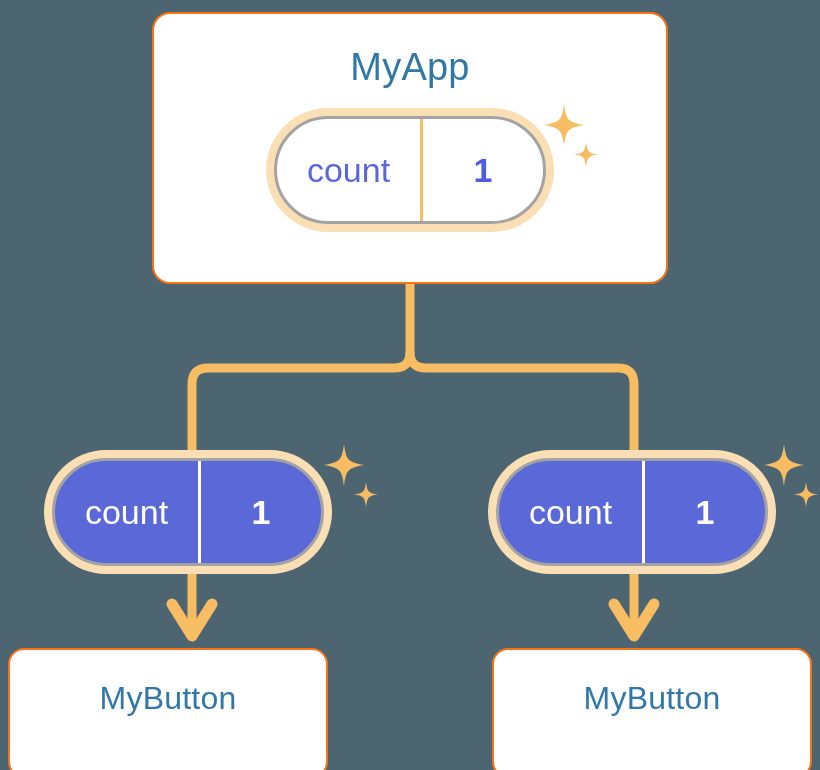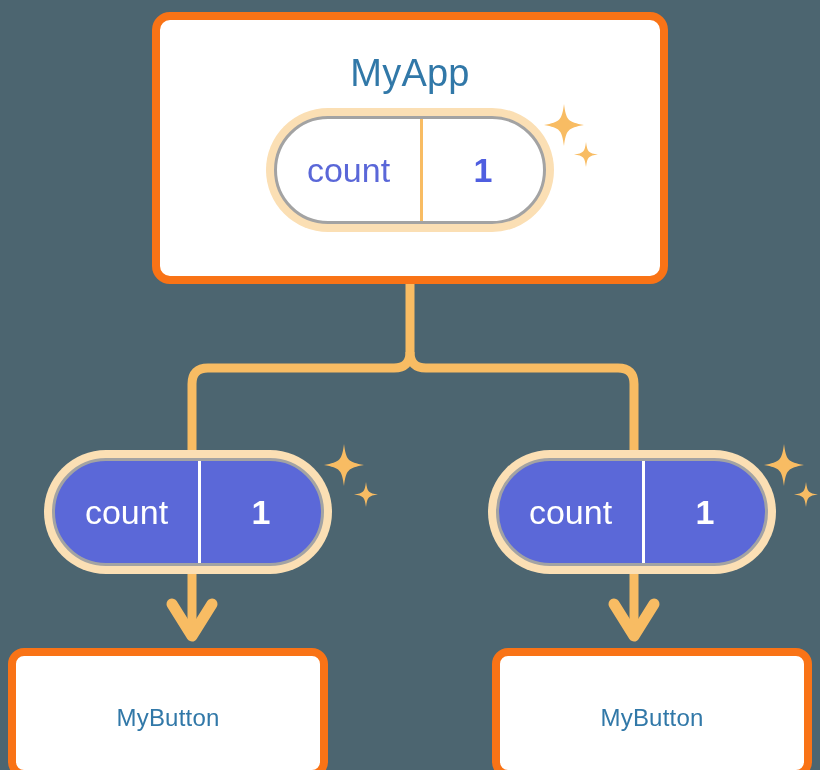--- a/index.html
+++ b/index.html
@@ -27,21 +27,21 @@
     top: 0;
     width: 820px;
     height: 770px;
     pointer-events: none;
   }
 
   
   .card {
     position: absolute;
     background: #ffffff;
-    border: 8px solid #f97316;
+    border: 2px solid #f97316;
     border-radius: 18px;
     box-sizing: border-box;
   }
   .card-title {
     position: absolute;
     left: 0;
     right: 0;
     text-align: center;
     color: #3178a8;
     font-weight: 400;
@@ -61,22 +61,22 @@
   }
 
   .card-leaf {
     width: 320px;
     height: 130px;
     border-radius: 16px;
   }
   #card-button-left  { left: 8px;   top: 648px; }
   #card-button-right { left: 492px; top: 648px; }
   .card-leaf .card-title {
-    top: 48px;
-    font-size: 24px;
+    top: 30px;
+    font-size: 32px;
   }
   .pill-halo {
     position: absolute;
     border-radius: 999px;
     background: #fbdfb4;
   }
   .pill-body {
     position: absolute;
     border-radius: 999px;
     border: 3px solid #a3a3a3;

